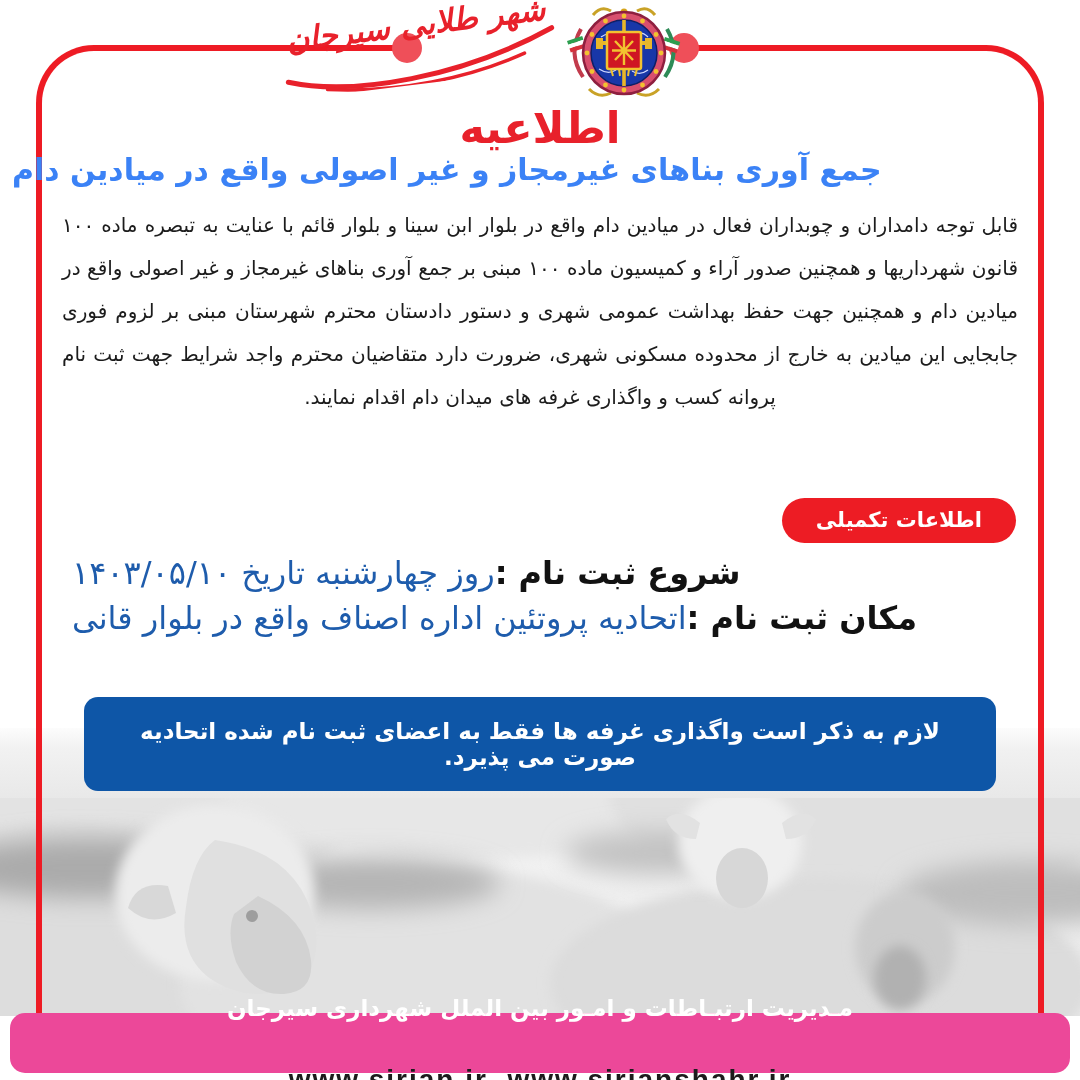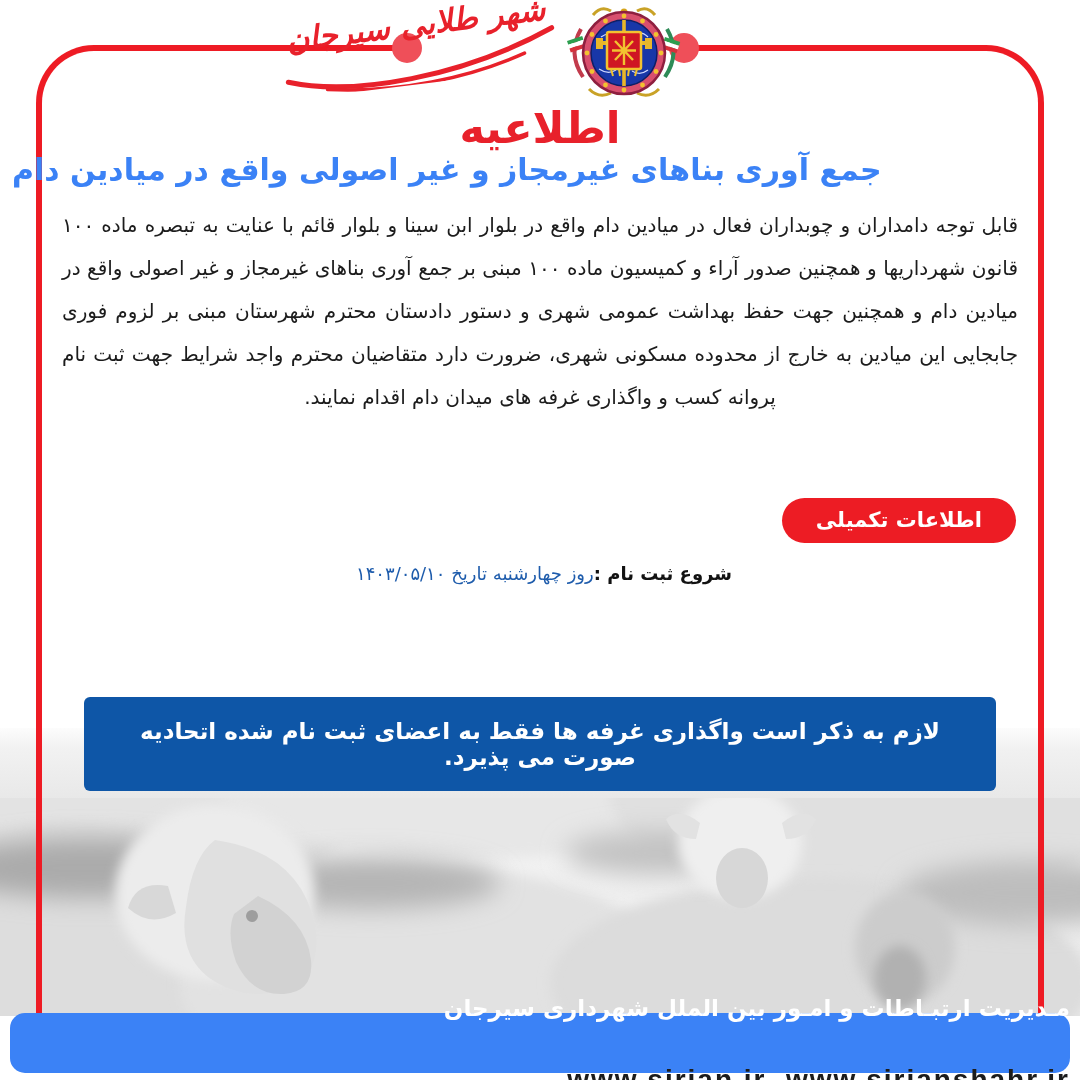--- a/index.html
+++ b/index.html
@@ -32,37 +32,37 @@
     position:absolute;top:204px;left:62px;right:62px;z-index:8;
     color:#1c1c1c;font-size:20px;line-height:43px;
     text-align:justify;text-align-last:center;direction:rtl;
   }
   
   .badge{
     position:absolute;top:498px;right:64px;z-index:8;background:#ed1c24;color:#ffffff;
     font-size:21px;font-weight:bold;line-height:45px;padding:0 34px;border-radius:25px;
   }
   .info-rows{position:absolute;top:551px;right:64px;left:72px;z-index:8;
-    text-align:center;font-size:18px;line-height:45px;}
+    text-align:left;font-size:32px;line-height:45px;}
   .info-row{white-space:nowrap;}
   .info-label{color:#121212;font-weight:bold;}
   .info-value{color:#1e5cac;}
   
   .note-box{
     position:absolute;left:84px;top:697px;width:912px;height:94px;box-sizing:border-box;z-index:9;
-    background:#0e56a7;border-radius:6px;color:#ffffff;font-size:23px;font-weight:bold;
+    background:#0e56a7;border-radius:14px;color:#ffffff;font-size:23px;font-weight:bold;
     display:flex;align-items:center;justify-content:center;text-align:center;padding:0 28px;
   }
   
   .sheep-photo{position:absolute;left:0;top:728px;width:1080px;height:288px;z-index:1;}
   
   .footer-bar{
     position:absolute;left:10px;right:10px;bottom:7px;height:60px;z-index:10;
-    background:#3b82f6;border-radius:15px;
-    display:flex;flex-direction:column;align-items:flex-start;justify-content:center;
+    background:#ec4899;border-radius:15px;
+    display:flex;flex-direction:column;align-items:center;justify-content:center;
   }
   .footer-dept{color:#ffffff;font-size:23px;font-weight:bold;line-height:28px;}
   .footer-urls{
     color:#1c1c1c;font-family:Liberation Sans, sans-serif;font-weight:bold;
     font-size:28px;line-height:26px;letter-spacing:2px;direction:ltr;white-space:pre;margin-top:45px;
   }
 </style>
 </head>
 <body>
 
@@ -174,20 +174,23 @@
   <div class="subtitle">جمع آوری بناهای غیرمجاز و غیر اصولی واقع در میادین دام</div>
 
   <div class="body-text">قابل توجه دامداران و چوبداران فعال در میادین دام واقع در بلوار ابن سینا و بلوار قائم با عنایت به تبصره ماده ۱۰۰ قانون شهرداریها و همچنین صدور آراء و کمیسیون ماده ۱۰۰ مبنی بر جمع آوری بناهای غیرمجاز و غیر اصولی واقع در میادین دام و همچنین جهت حفظ بهداشت عمومی شهری و دستور دادستان محترم شهرستان مبنی بر لزوم فوری جابجایی این میادین به خارج از محدوده مسکونی شهری، ضرورت دارد متقاضیان محترم واجد شرایط جهت ثبت نام پروانه کسب و واگذاری غرفه های میدان دام اقدام نمایند.</div>
 
   <div class="badge">اطلاعات تکمیلی</div>
 
   <div class="info-rows">
     <div class="info-row">
       <span class="info-label">شروع ثبت نام :</span><span class="info-value">روز چهارشنبه تاریخ ۱۴۰۳/۰۵/۱۰</span>
     </div>
+    <div class="info-row">
+      <span class="info-label">مکان ثبت نام :</span><span class="info-value">اتحادیه پروتئین اداره اصناف واقع در بلوار قانی</span>
+    </div>
   </div>
 
   <div class="note-box">
     <span>لازم به ذکر است واگذاری غرفه ها فقط به اعضای ثبت نام شده اتحادیه صورت می پذیرد.</span>
   </div>
 
   <div class="footer-bar">
     <div class="footer-dept">مـدیریت ارتبـاطات و امـور بین الملل شهرداری سیرجان</div>
     <div class="footer-urls">www.sirjan.ir  www.sirjanshahr.ir</div>
   </div>

